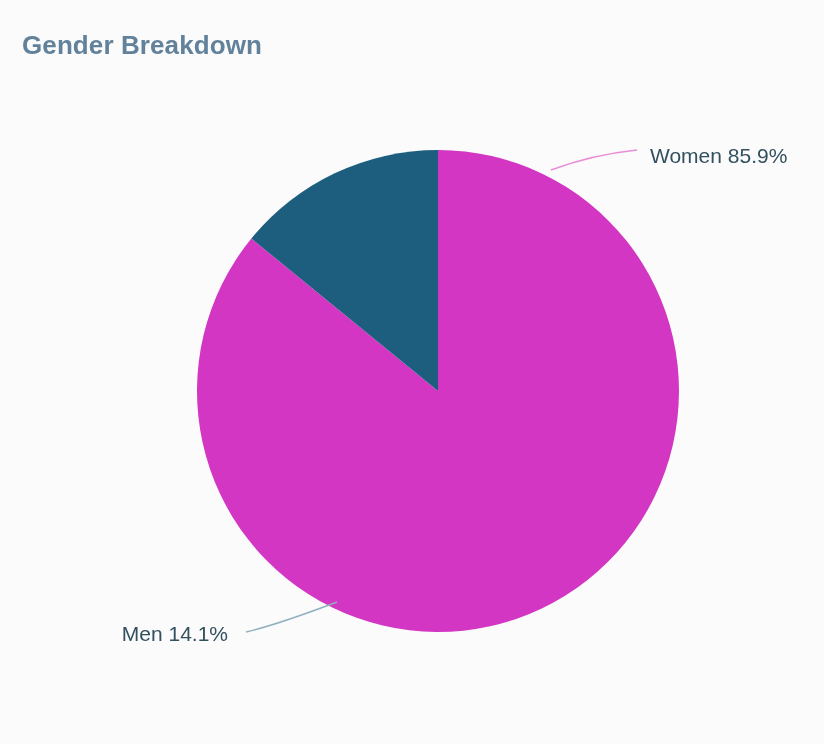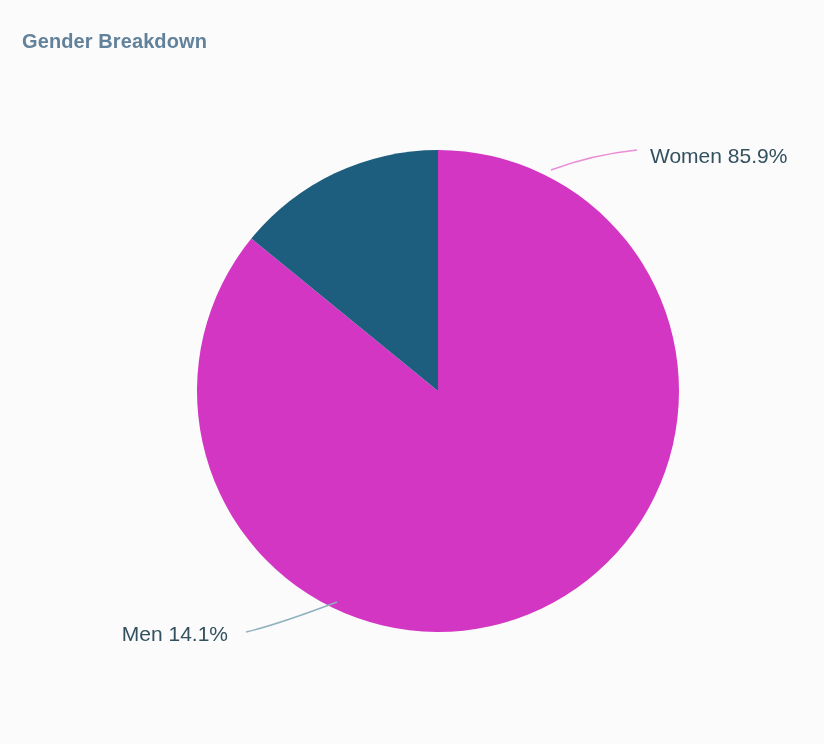--- a/index.html
+++ b/index.html
@@ -16,21 +16,21 @@
   .chart-root {
     position: relative;
     width: 824px;
     height: 744px;
     background: #fbfbfb;
   }
   .chart-title {
     position: absolute;
     left: 22px;
     top: 30px;
-    font-size: 20px;
+    font-size: 26px;
     font-weight: bold;
     color: #62819a;
     letter-spacing: 0.1px;
     white-space: nowrap;
   }
   .pie-svg {
     position: absolute;
     left: 0;
     top: 0;
     width: 824px;

